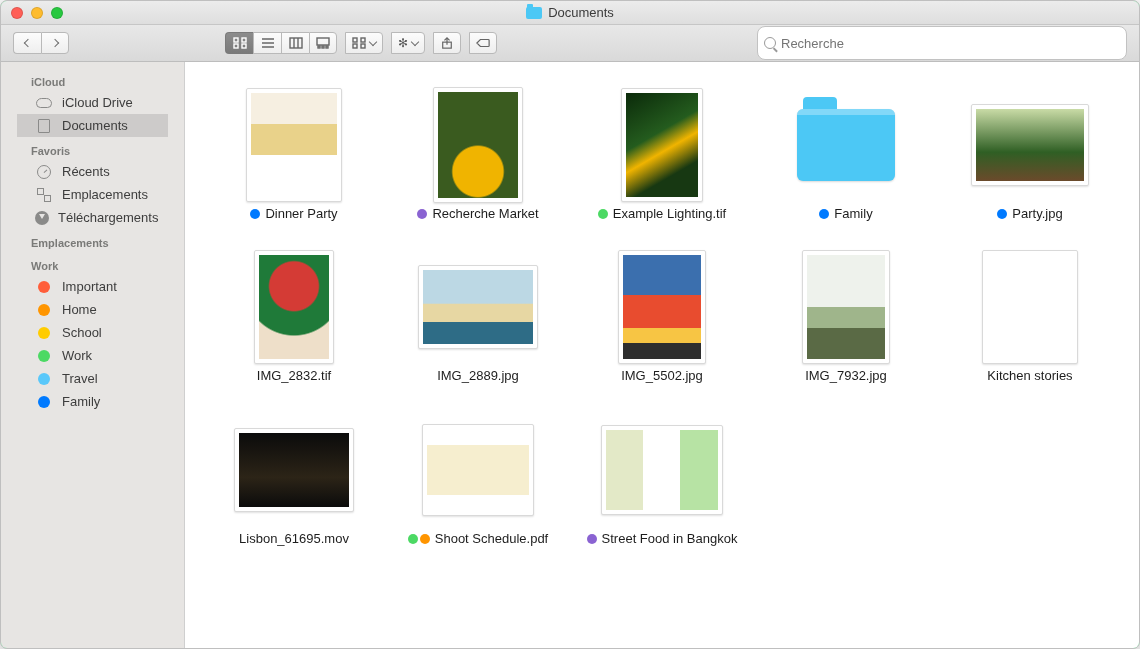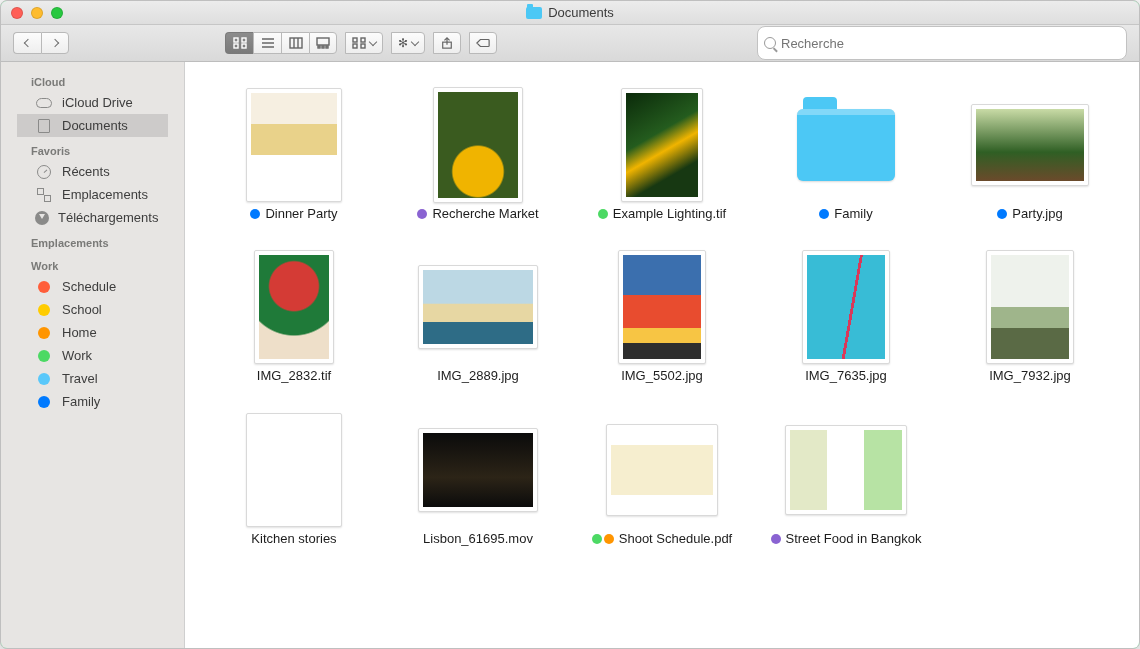--- a/index.html
+++ b/index.html
@@ -280,33 +280,33 @@
             <span class="ic-dl"></span>
           </span>
           <span>Téléchargements</span>
         </div>
         <div class="side-header">Emplacements</div>
         <div class="side-header">Work</div>
         <div class="side-item">
           <span class="side-ic">
             <span class="tag-dot" style="background:#ff5e3a"></span>
           </span>
-          <span>Schedule</span>
+          <span>Important</span>
+        </div>
+        <div class="side-item">
+          <span class="side-ic">
+            <span class="tag-dot" style="background:#ff9500"></span>
+          </span>
+          <span>Home</span>
         </div>
         <div class="side-item">
           <span class="side-ic">
             <span class="tag-dot" style="background:#ffcc00"></span>
           </span>
           <span>School</span>
-        </div>
-        <div class="side-item">
-          <span class="side-ic">
-            <span class="tag-dot" style="background:#ff9500"></span>
-          </span>
-          <span>Home</span>
         </div>
         <div class="side-item">
           <span class="side-ic">
             <span class="tag-dot" style="background:#4cd964"></span>
           </span>
           <span>Work</span>
         </div>
         <div class="side-item">
           <span class="side-ic">
             <span class="tag-dot" style="background:#5ac8fa"></span>
@@ -397,30 +397,20 @@
             </div>
           </div>
           <div class="file">
             <div class="thumb">
               <div class="thumb-box">
                 <div class="thumb-img" style="width: 78px; height: 104px; background: linear-gradient(rgb(59, 111, 174) 38%, rgb(232, 76, 47) 38%, rgb(232, 76, 47) 70%, rgb(247, 197, 68) 70%, rgb(247, 197, 68) 85%, rgb(46, 46, 46) 85%);"></div>
               </div>
             </div>
             <div class="fname">
               <span class="nm">IMG_5502.jpg</span>
-            </div>
-          </div>
-          <div class="file">
-            <div class="thumb">
-              <div class="thumb-box">
-                <div class="thumb-img" style="width: 78px; height: 104px; background: linear-gradient(100deg, rgb(56, 188, 214) 55%, rgb(217, 57, 90) 55%, rgb(217, 57, 90) 58%, rgb(56, 188, 214) 58%);"></div>
-              </div>
-            </div>
-            <div class="fname">
-              <span class="nm">IMG_7635.jpg</span>
             </div>
           </div>
           <div class="file">
             <div class="thumb">
               <div class="thumb-box">
                 <div class="thumb-img" style="width: 78px; height: 104px; background: linear-gradient(rgb(238, 242, 236) 50%, rgb(159, 181, 139) 50%, rgb(159, 181, 139) 70%, rgb(90, 106, 69) 70%);"></div>
               </div>
             </div>
             <div class="fname">
               <span class="nm">IMG_7932.jpg</span>

